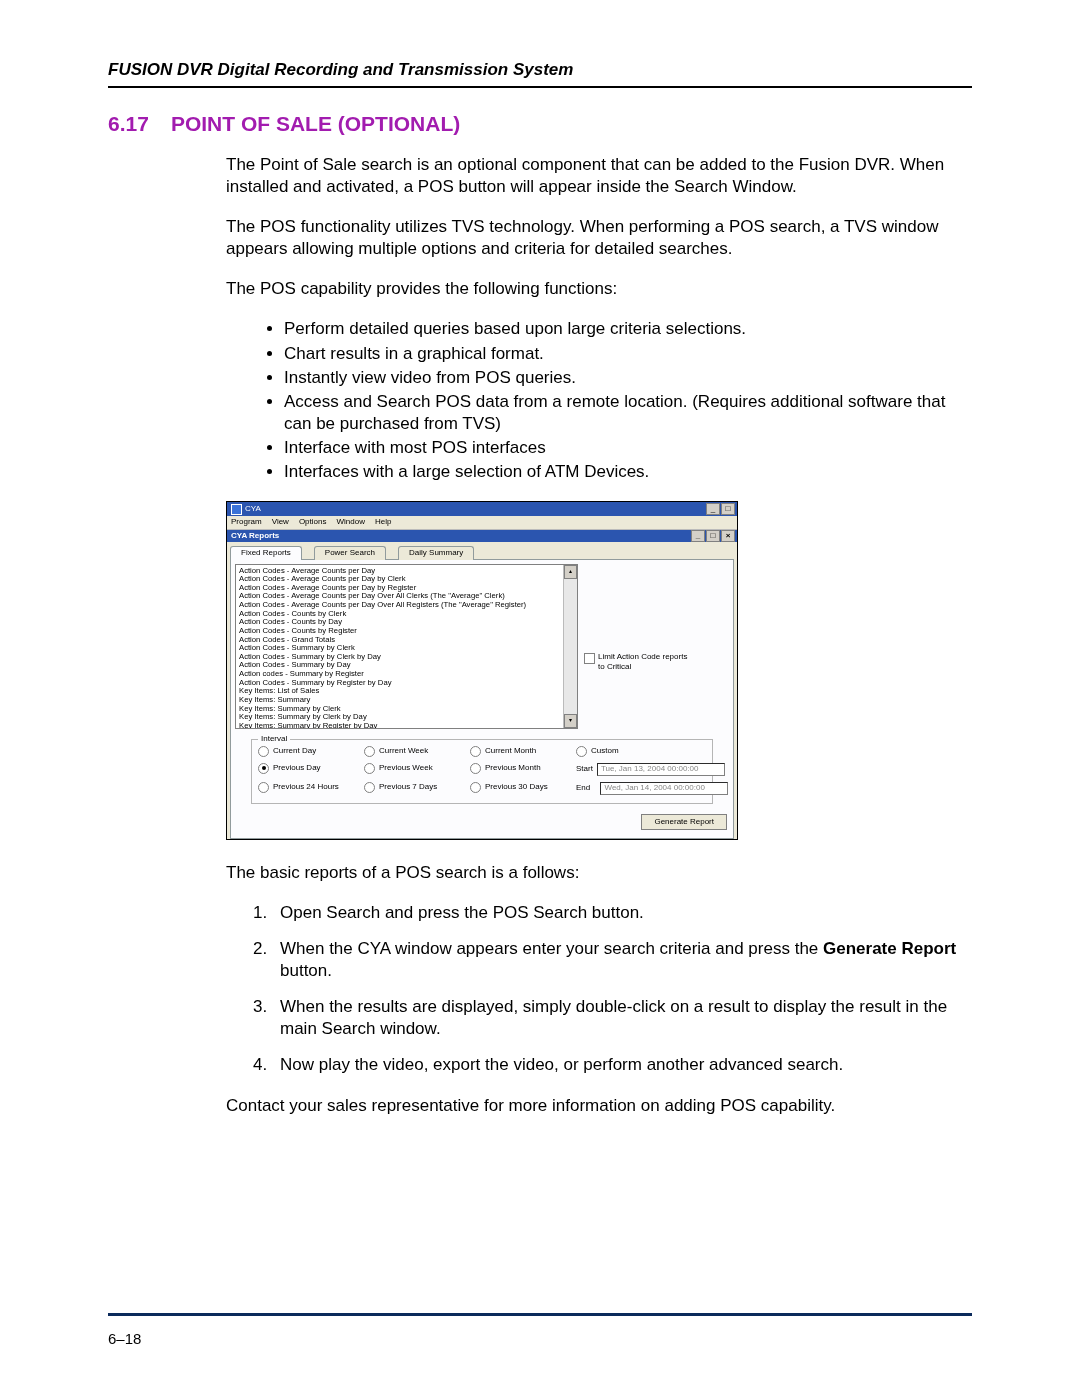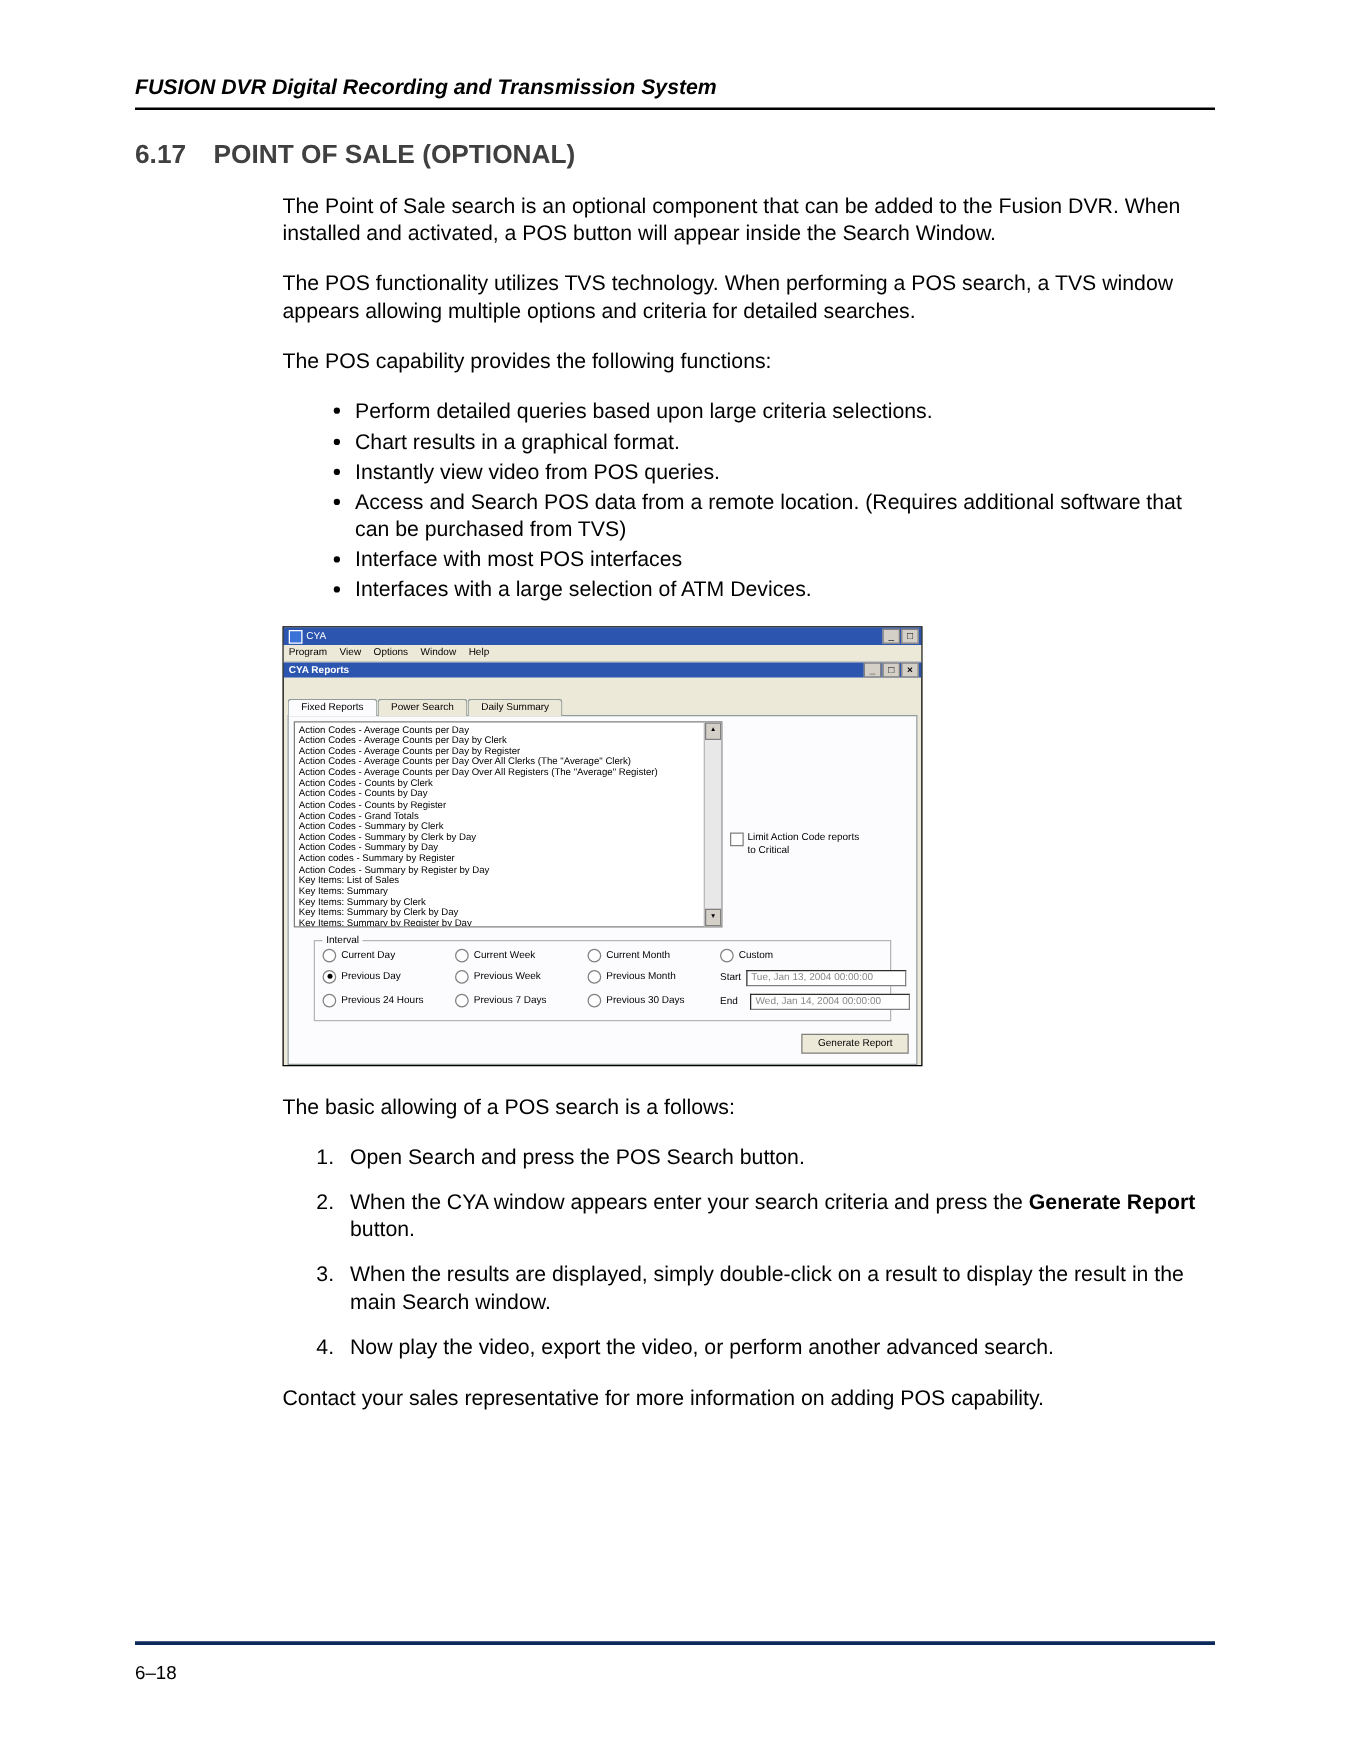--- a/index.html
+++ b/index.html
@@ -26,21 +26,21 @@
 }
 .hr1 {
   border: none;
   border-top: 2px solid #000;
   margin: 0 0 24px 0;
 }
 .section-title {
   display: flex;
   font-weight: bold;
   font-size: 21px;
-  color: #404040;
+  color: #a21caf;
   margin-bottom: 18px;
 }
 .section-num { padding-right: 22px; }
 .body-block {
   margin-left: 118px;
   font-size: 17px;
   color: #000;
   line-height: 1.3;
 }
 .para { margin-bottom: 18px; }
@@ -97,22 +97,22 @@
   height: 12px;
   display: flex;
   align-items: center;
   justify-content: space-between;
   padding: 0 2px 0 4px;
   font-size: 8px;
   font-weight: bold;
 }
 .tabs {
   display: flex;
-  padding: 16px 3px 0 3px;
-  gap: 0;
+  padding: 3px 3px 0 3px;
+  gap: 12px;
   font-size: 8px;
 }
 .tab {
   background: #ece9d8;
   border: 1px solid #919b9c;
   border-bottom: none;
   border-radius: 3px 3px 0 0;
   padding: 1px 10px;
   position: relative;
   top: 1px;
@@ -376,21 +376,21 @@
               <span>End</span>&nbsp;
               <span class="date-input">Wed, Jan 14, 2004 00:00:00</span>
             </div>
           </div>
         </div>
 
         <div class="gen-btn">Generate Report</div>
       </div>
     </div>
 
-    <div class="para">The basic allowing of a POS search is a follows:</div>
+    <div class="para">The basic reports of a POS search is a follows:</div>
 
     <ol class="numbered">
       <li>Open Search and press the POS Search button.</li>
       <li>
         <span>When the CYA window appears enter your search criteria and press the </span><span class="strong">Generate Report</span><span> button.</span>
       </li>
       <li>When the results are displayed, simply double-click on a result to display the result in the main Search window.</li>
       <li>Now play the video, export the video, or perform another advanced search.</li>
     </ol>
 

